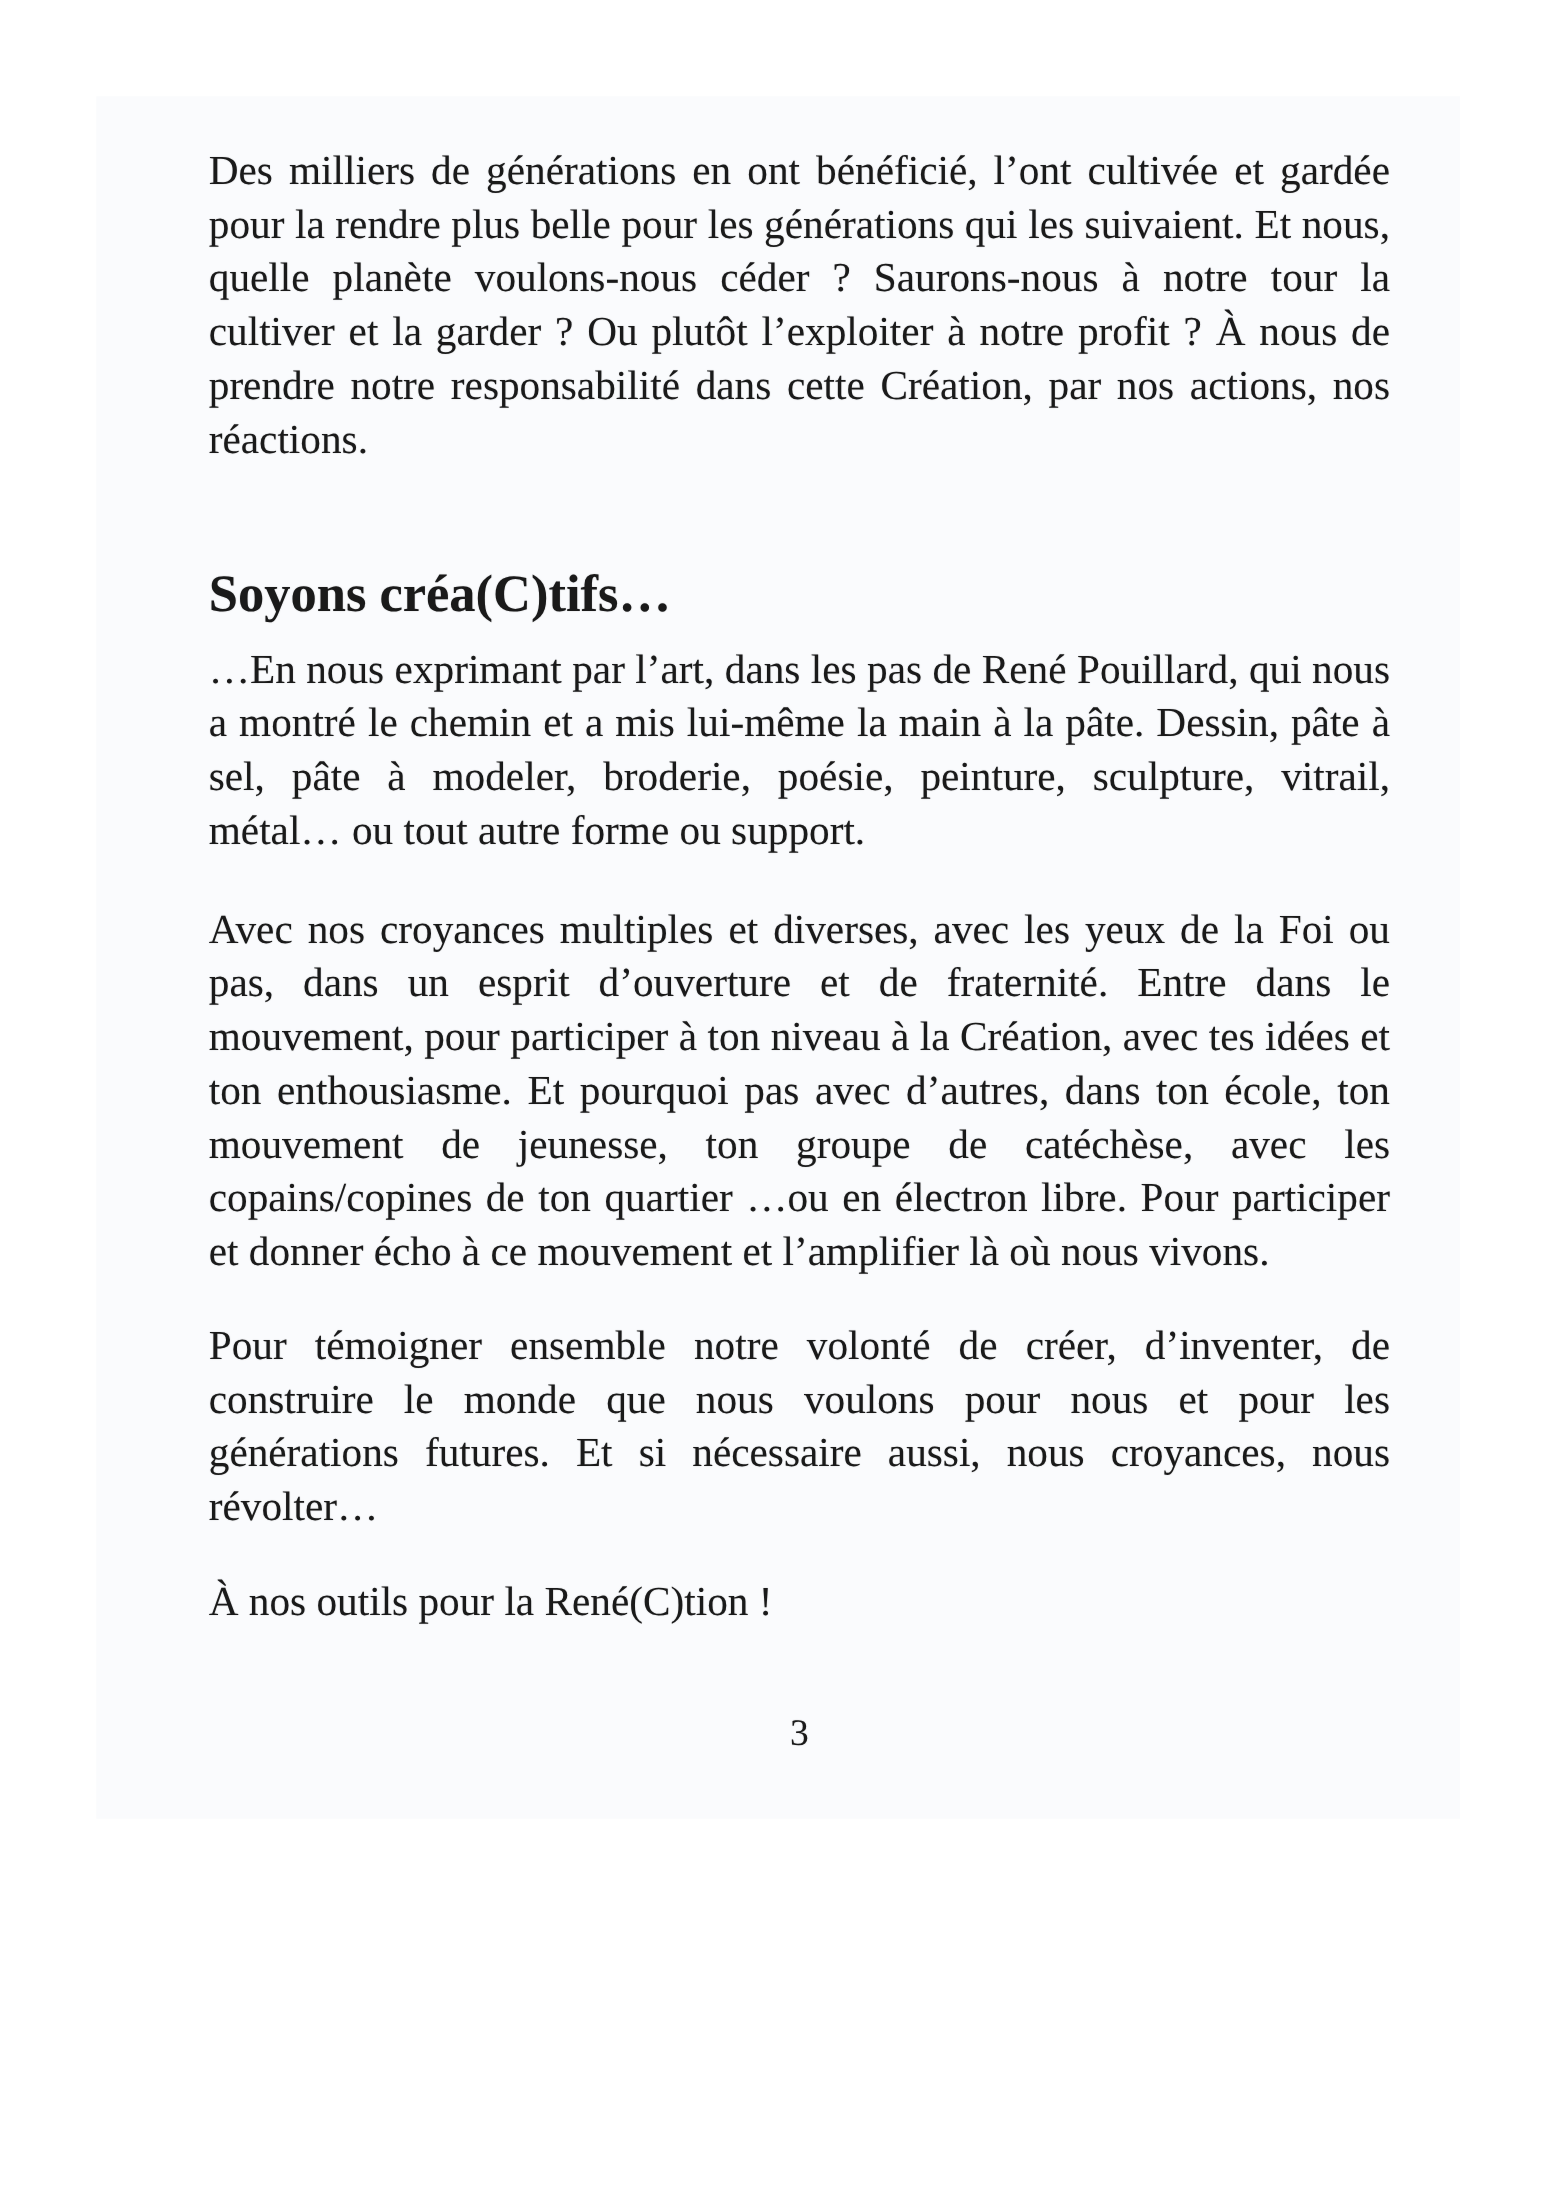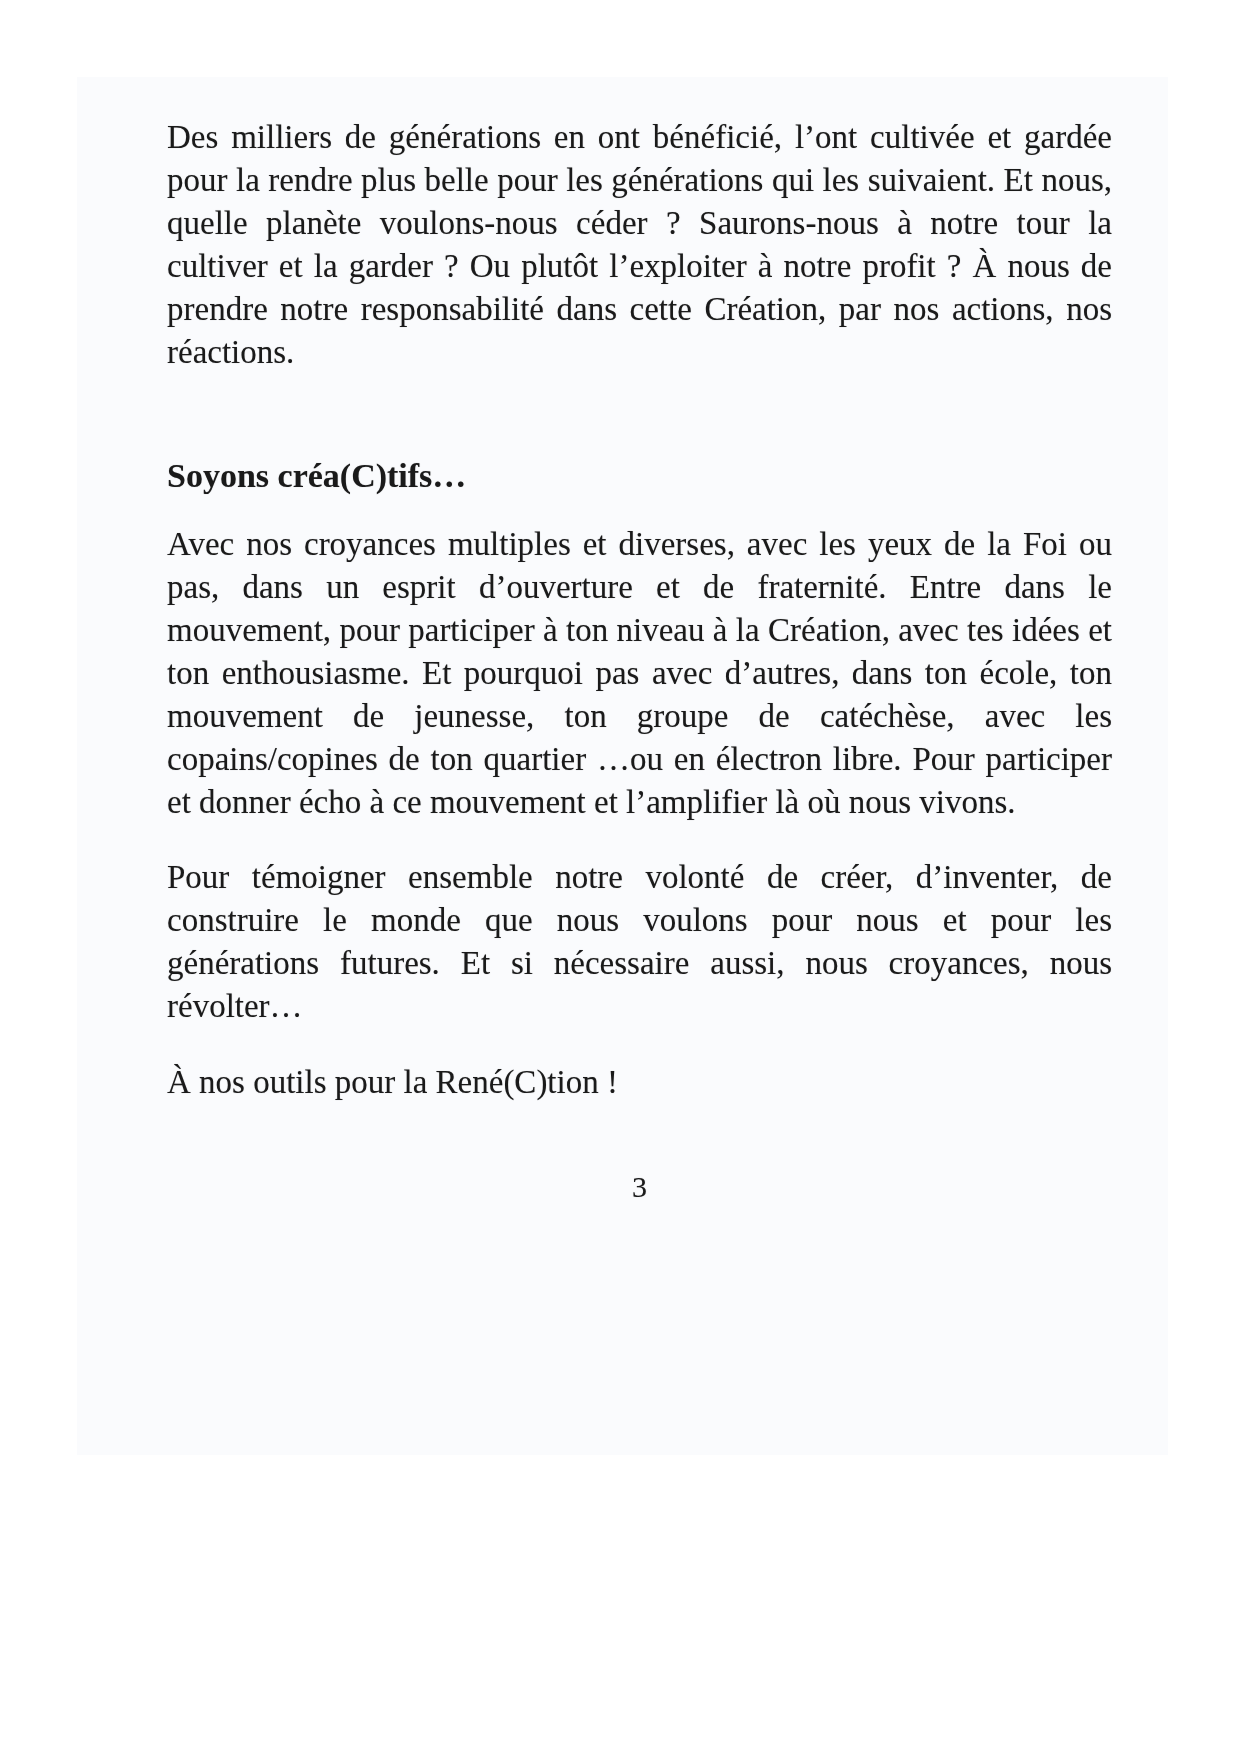--- a/index.html
+++ b/index.html
@@ -41,29 +41,29 @@
     font-size: 33px;
     line-height: 43px;
     text-align: justify;
     text-shadow: 0 0 1px rgba(20,20,20,0.30);
   }
 
   .p-intro    { margin-top: 39px; }
 
   .heading {
     margin-top: 79px;
-    font-size: 34px;
+    font-size: 42px;
     line-height: 46px;
     font-weight: bold;
     text-align: left;
     text-shadow: 0 0 1px rgba(20,20,20,0.30);
   }
 
   .p-art      { margin-top: 16px; }
-  .p-move     { margin-top: 24px; }
+  .p-move     { margin-top: 36px; }
   .p-witness  { margin-top: 32px; }
 
   .closing {
     margin-top: 33px;
     text-align: left;
   }
 
   .pagenum {
     margin-top: 67px;
     font-size: 30px;
@@ -76,20 +76,21 @@
 <body>
 
 <div class="canvas">
   <div class="sheet">
     <div class="textcol">
 
       <p class="body p-intro">Des milliers de générations en ont bénéficié, l’ont cultivée et gardée pour la rendre plus belle pour les générations qui les suivaient. Et nous, quelle planète voulons-nous céder ? Saurons-nous à notre tour la cultiver et la garder ? Ou plutôt l’exploiter à notre profit ? À nous de prendre notre responsabilité dans cette Création, par nos actions, nos réactions.</p>
 
       <h2 class="heading">Soyons créa(C)tifs…</h2>
 
+      <p class="body p-art">…En nous exprimant par l’art, dans les pas de René Pouillard, qui nous a montré le chemin et a mis lui-même la main à la pâte. Dessin, pâte à sel, pâte à modeler, broderie, poésie, peinture, sculpture, vitrail, métal… ou tout autre forme ou support.</p>
 
       <p class="body p-move">Avec nos croyances multiples et diverses, avec les yeux de la Foi ou pas, dans un esprit d’ouverture et de fraternité. Entre dans le mouvement, pour participer à ton niveau à la Création, avec tes idées et ton enthousiasme. Et pourquoi pas avec d’autres, dans ton école, ton mouvement de jeunesse, ton groupe de catéchèse, avec les copains/copines de ton quartier …ou en électron libre. Pour participer et donner écho à ce mouvement et l’amplifier là où nous vivons.</p>
 
       <p class="body p-witness">Pour témoigner ensemble notre volonté de créer, d’inventer, de construire le monde que nous voulons pour nous et pour les générations futures. Et si nécessaire aussi, nous croyances, nous révolter…</p>
 
       <p class="body closing">À nos outils pour la René(C)tion !</p>
 
       <div class="pagenum">3</div>
 
     </div>

